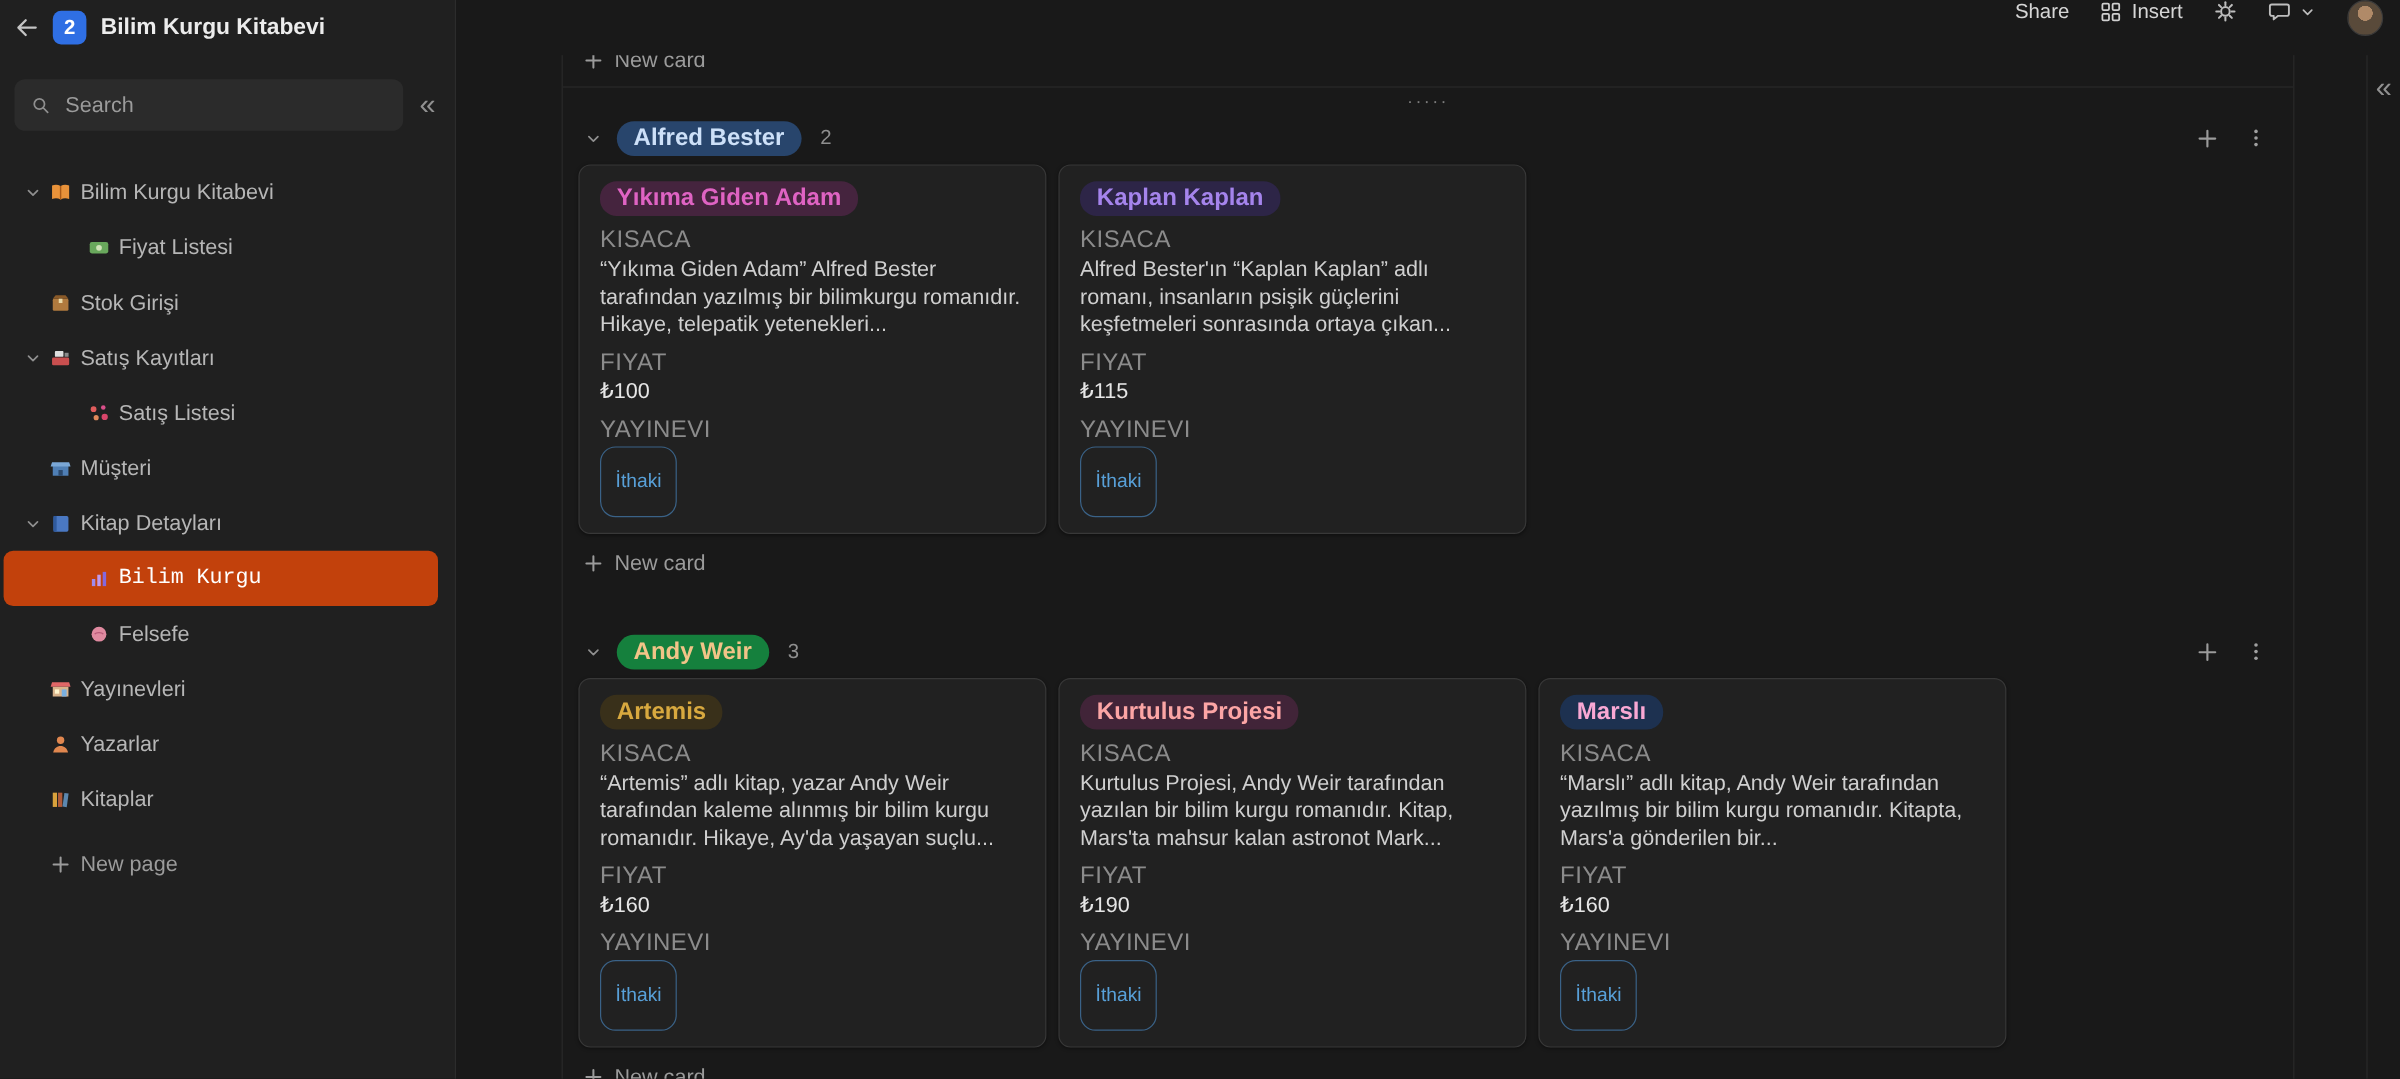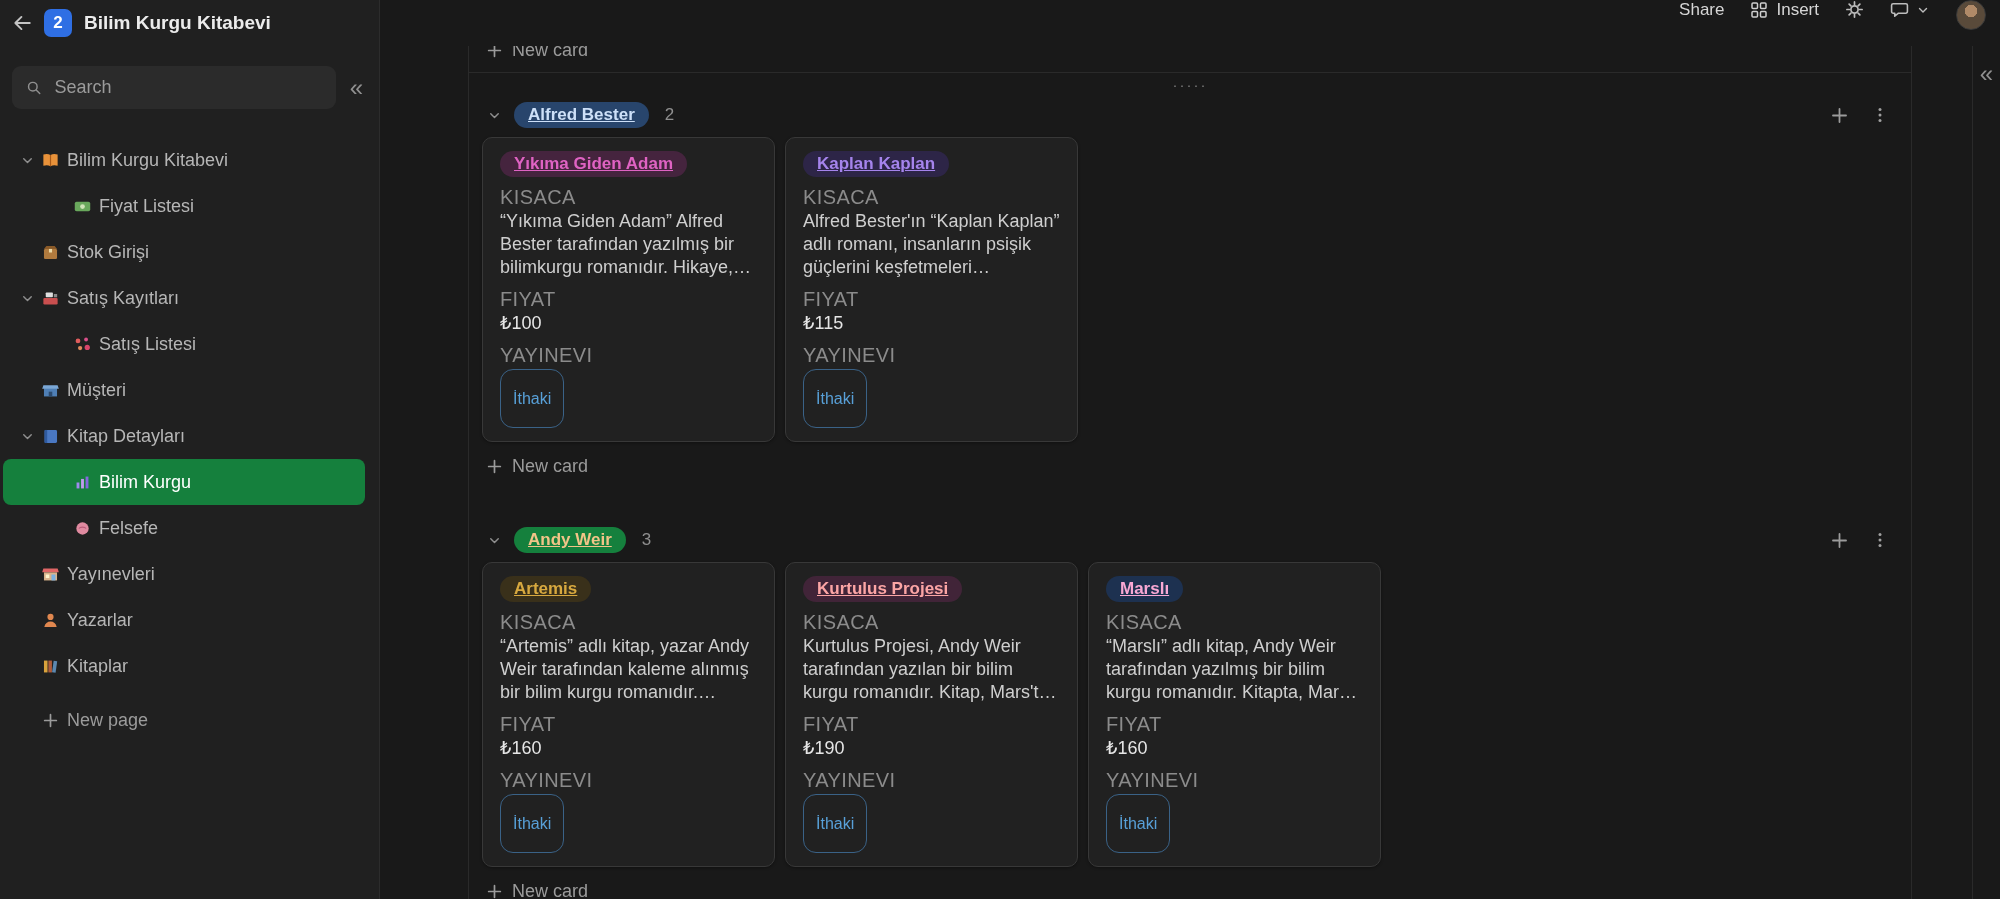--- a/index.html
+++ b/index.html
@@ -84,30 +84,30 @@
     height:22px; display:flex; align-items:center; justify-content:center;
     color:#7c7c7c; font-size:15px; letter-spacing:2px; flex:none; cursor:grab;
   }
 
   .group { flex:none; }
   .group-2 { margin-top:34px; }
   .group-header { height:40px; display:flex; align-items:center; padding:0 22px 0 13px; }
   .group-header .chev-btn { width:24px; height:24px; }
   .pill {
     display:inline-flex; align-items:center; white-space:nowrap;
-    padding:3px 14px; border-radius:15px; font-size:17px; font-weight:600;text-decoration:underline;
+    padding:3px 14px; border-radius:15px; font-size:20px; font-weight:600;
   }
   .group-pill { margin-left:8px; cursor:pointer; }
   .count { color:#8f8f8f; font-size:17px; margin-left:16px; }
   .spacer { flex:1; }
   .hdr-controls { display:flex; align-items:center; gap:22px; }
 
   .cards { display:flex; gap:10px; padding:2px 13px 0 13px; }
   .card {
-    width:293px; min-height:278px; flex:none;
+    width:390px; min-height:278px; flex:none;
     background:#212121; border:1px solid #383838; border-radius:10px;
     padding:13px 17px; box-shadow:0 1px 3px rgba(0,0,0,.35); cursor:pointer;
   }
   .title-pill { border-radius:14px; max-width:100%; overflow:hidden; }
   .prop-label {
     margin-top:12px; font-size:20px; line-height:16px;
     color:#8b8b8b; letter-spacing:.4px;
   }
   .summary {
     margin-top:5px; font-size:18px; line-height:23px; color:#cfcfcf;
@@ -250,21 +250,21 @@
           </span>
         <span class="nav-ico">
             <svg width="19" height="19" viewBox="0 0 16 16">
               <rect x="3" y="2.5" width="10.5" height="11" rx="1.2" fill="#4a78c2"></rect>
               <rect x="3" y="2.5" width="2.2" height="11" fill="#2f5a9e"></rect>
             </svg>
           </span>
         <span class="nav-label">Kitap Detayları</span>
       </div>
 
-      <div class="nav-item lvl1 sel" style="background: #15803d;">
+      <div class="nav-item lvl1 sel" style="background: #c2410c; font-family: Liberation Mono, monospace;">
         <span class="slot"></span>
         <span class="nav-ico">
             <svg width="19" height="19" viewBox="0 0 16 16">
               <rect x="3" y="8" width="2.4" height="5" fill="#9f8aee"></rect>
               <rect x="6.8" y="5" width="2.4" height="8" fill="#c09aee"></rect>
               <rect x="10.6" y="3" width="2.4" height="10" fill="#8468de"></rect>
             </svg>
           </span>
         <span class="nav-label">Bilim Kurgu</span>
       </div>

